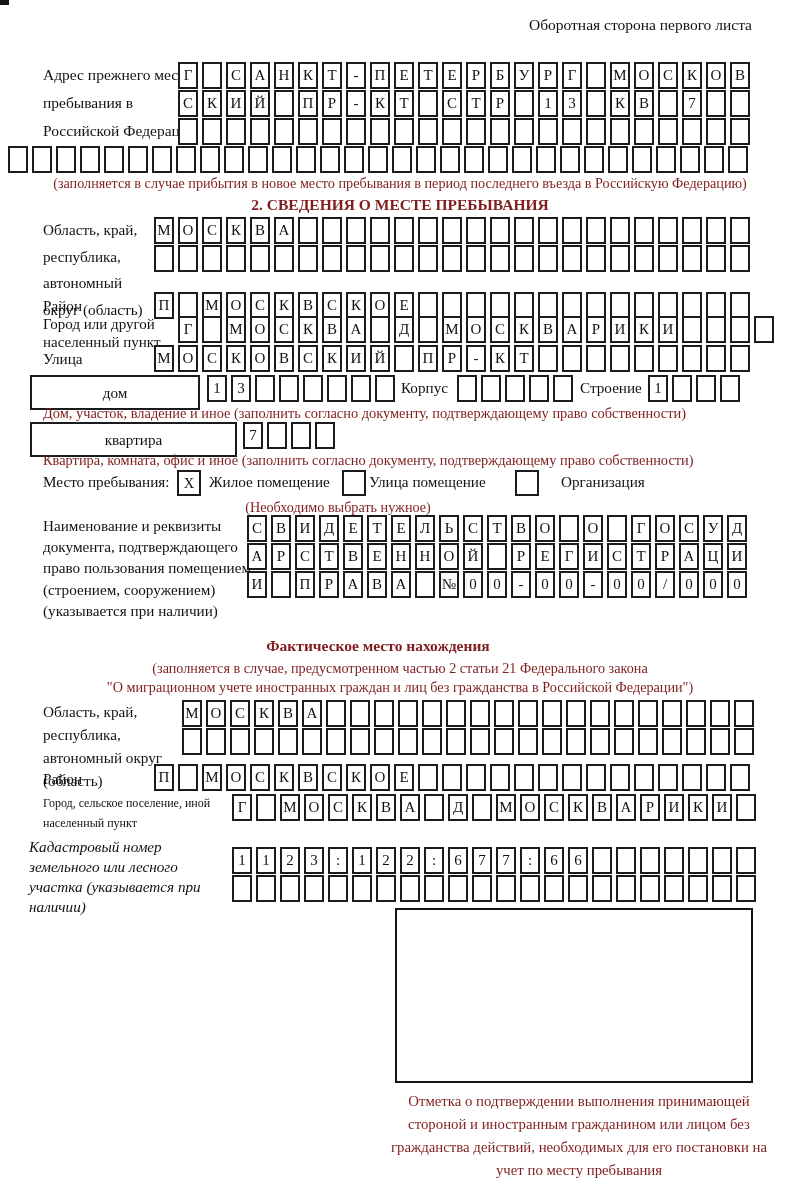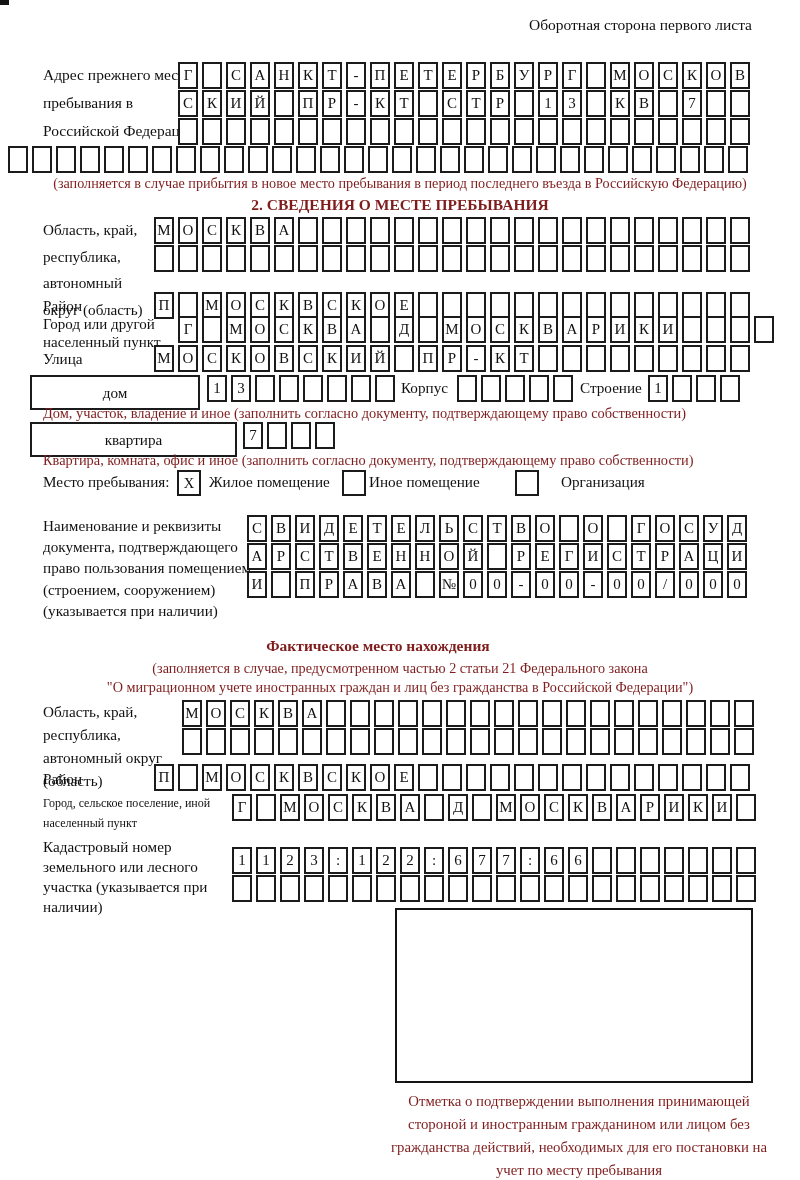--- a/index.html
+++ b/index.html
@@ -330,23 +330,24 @@
       <span class="cell"></span>
       <span class="cell"></span>
       <span class="cell"></span>
     </div>
   <div class="caption" style="left:43px;top:452px;">Квартира, комната, офис и иное (заполнить согласно документу, подтверждающему право собственности)</div>
 
   <div class="lbl" style="left:43px;top:473px;">Место пребывания:</div>
   <div class="chk" style="left:177px;top:470px;">X</div>
   <div class="lbl" style="left:209px;top:473px;">Жилое помещение</div>
   <div class="chk" style="left:342px;top:470px;"></div>
-  <div class="lbl" style="left:369px;top:473px;">Иное помещение</div>
+  <div class="lbl" style="left:369px;top:473px;">Улица помещение</div>
   <div class="chk" style="left:515px;top:470px;"></div>
   <div class="lbl" style="left:561px;top:473px;">Организация</div>
+  <div class="caption center" style="left:208px;top:499px;width:260px;font-size:14.2px;">(Необходимо выбрать нужное)</div>
 
   <div class="lbl" style="left:43px;top:515px;width:214px;line-height:21.2px;">Наименование и реквизиты документа, подтверждающего право пользования помещением (строением, сооружением) (указывается при наличии)</div>
   <div class="cellrow" style="left:247px;top:515px;">
       <span class="cell">С</span>
       <span class="cell">В</span>
       <span class="cell">И</span>
       <span class="cell">Д</span>
       <span class="cell">Е</span>
       <span class="cell">Т</span>
       <span class="cell">Е</span>
@@ -518,21 +519,21 @@
       <span class="cell">К</span>
       <span class="cell">В</span>
       <span class="cell">А</span>
       <span class="cell">Р</span>
       <span class="cell">И</span>
       <span class="cell">К</span>
       <span class="cell">И</span>
       <span class="cell"></span>
     </div>
 
-  <div class="lbl" style="left:43px;top:837px;width:192px;line-height:20px;">Кадастровый номер земельного или лесного участка (указывается при наличии)</div>
+  <div class="lbl" style="left:29px;top:837px;width:192px;line-height:20px;font-style:italic;">Кадастровый номер земельного или лесного участка (указывается при наличии)</div>
   <div class="cellrow" style="left:232px;top:847px;">
       <span class="cell">1</span>
       <span class="cell">1</span>
       <span class="cell">2</span>
       <span class="cell">3</span>
       <span class="cell">:</span>
       <span class="cell">1</span>
       <span class="cell">2</span>
       <span class="cell">2</span>
       <span class="cell">:</span>

